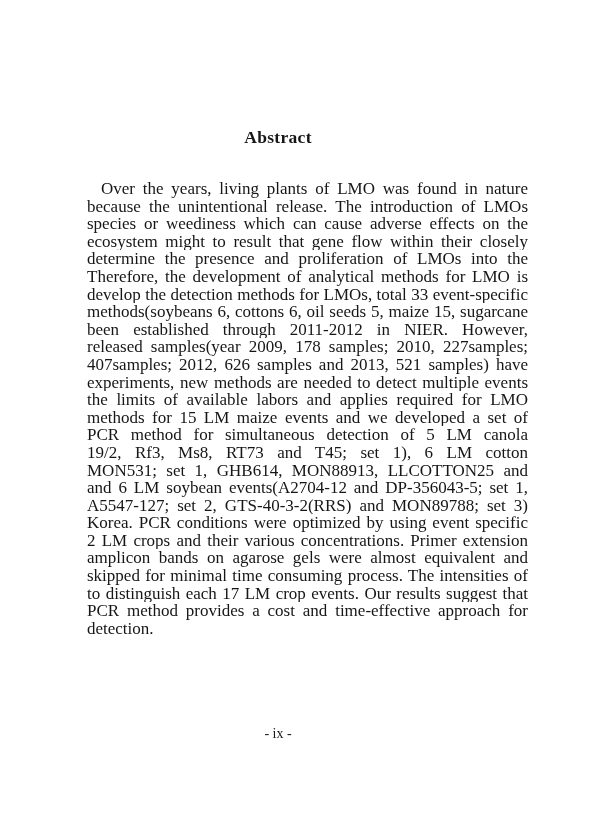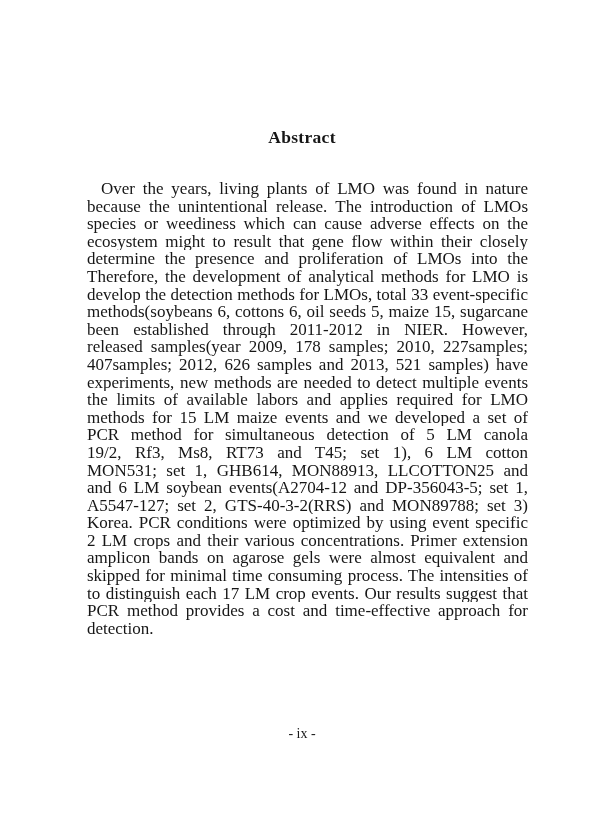--- a/index.html
+++ b/index.html
@@ -8,21 +8,20 @@
     background: #ffffff;
   }
   .page {
     position: relative;
     width: 556px;
     height: 840px;
     background: #ffffff;
     color: #161616;
     font-family: "Liberation Serif", serif;
     overflow: hidden;
-    padding-left: 48px;
   }
   .title {
     position: absolute;
     top: 129px;
     left: 0;
     right: 0;
     margin: 0;
     text-align: center;
     font-size: 17.5px;
     line-height: 17px;

